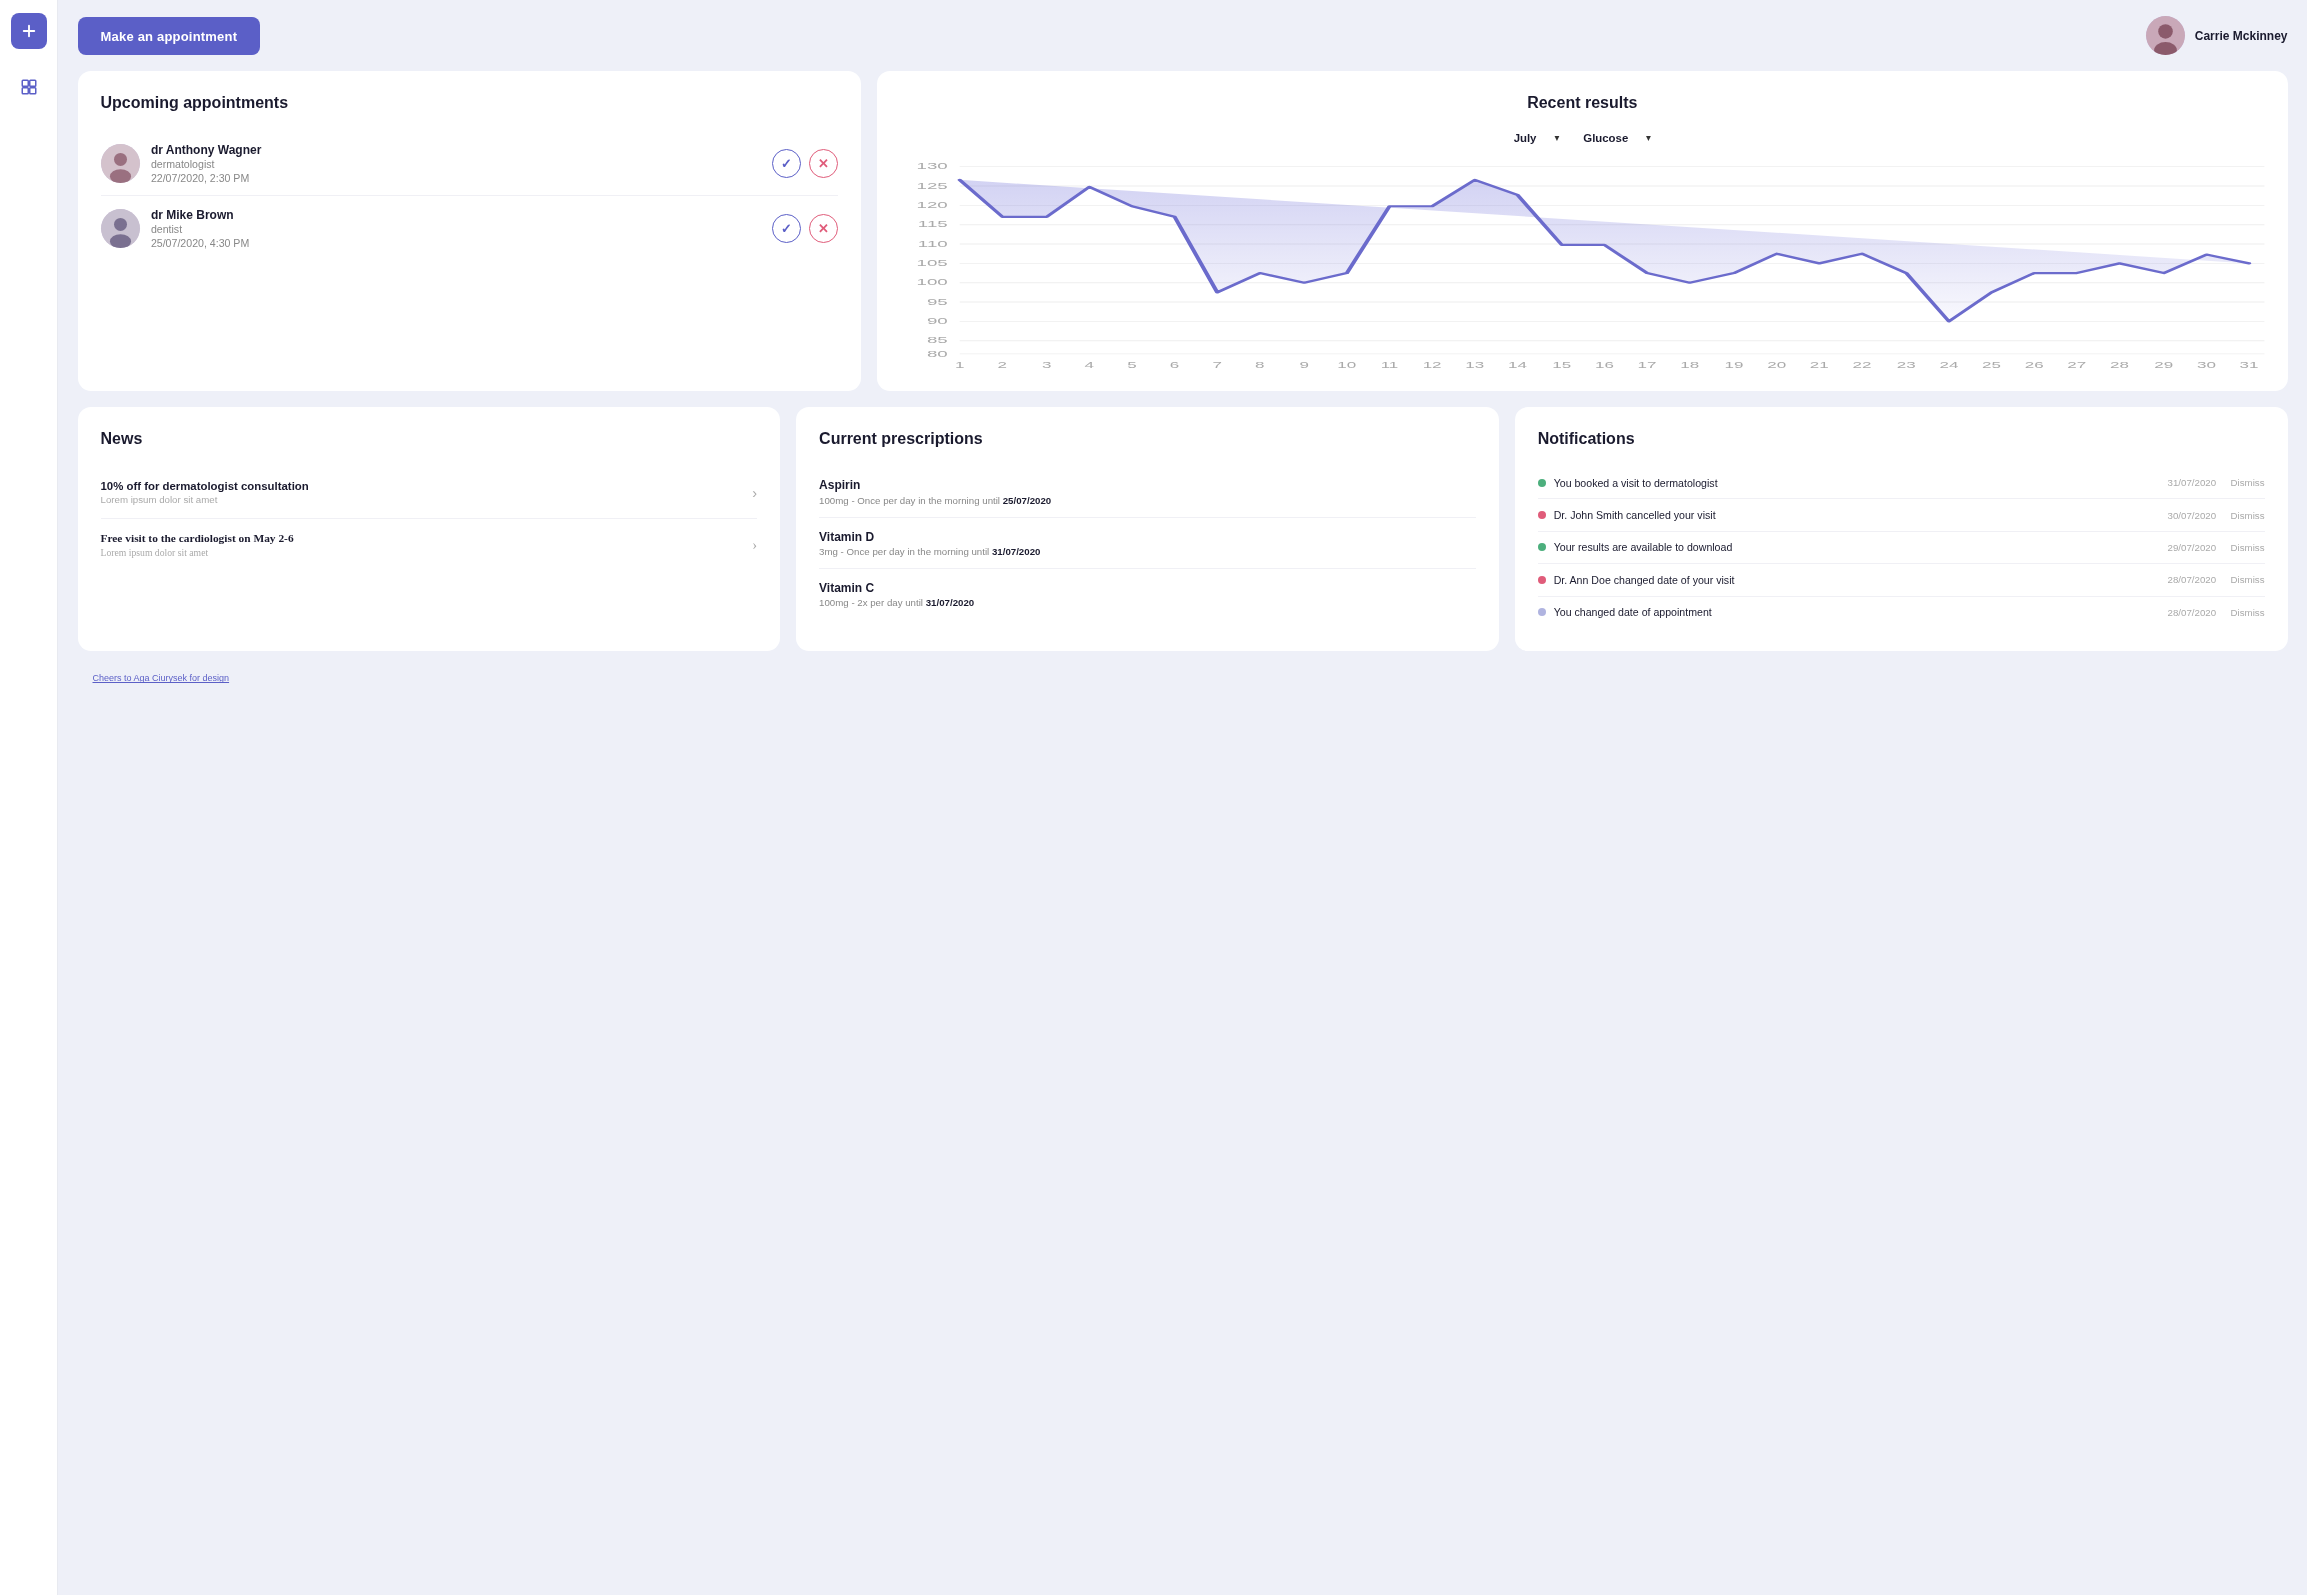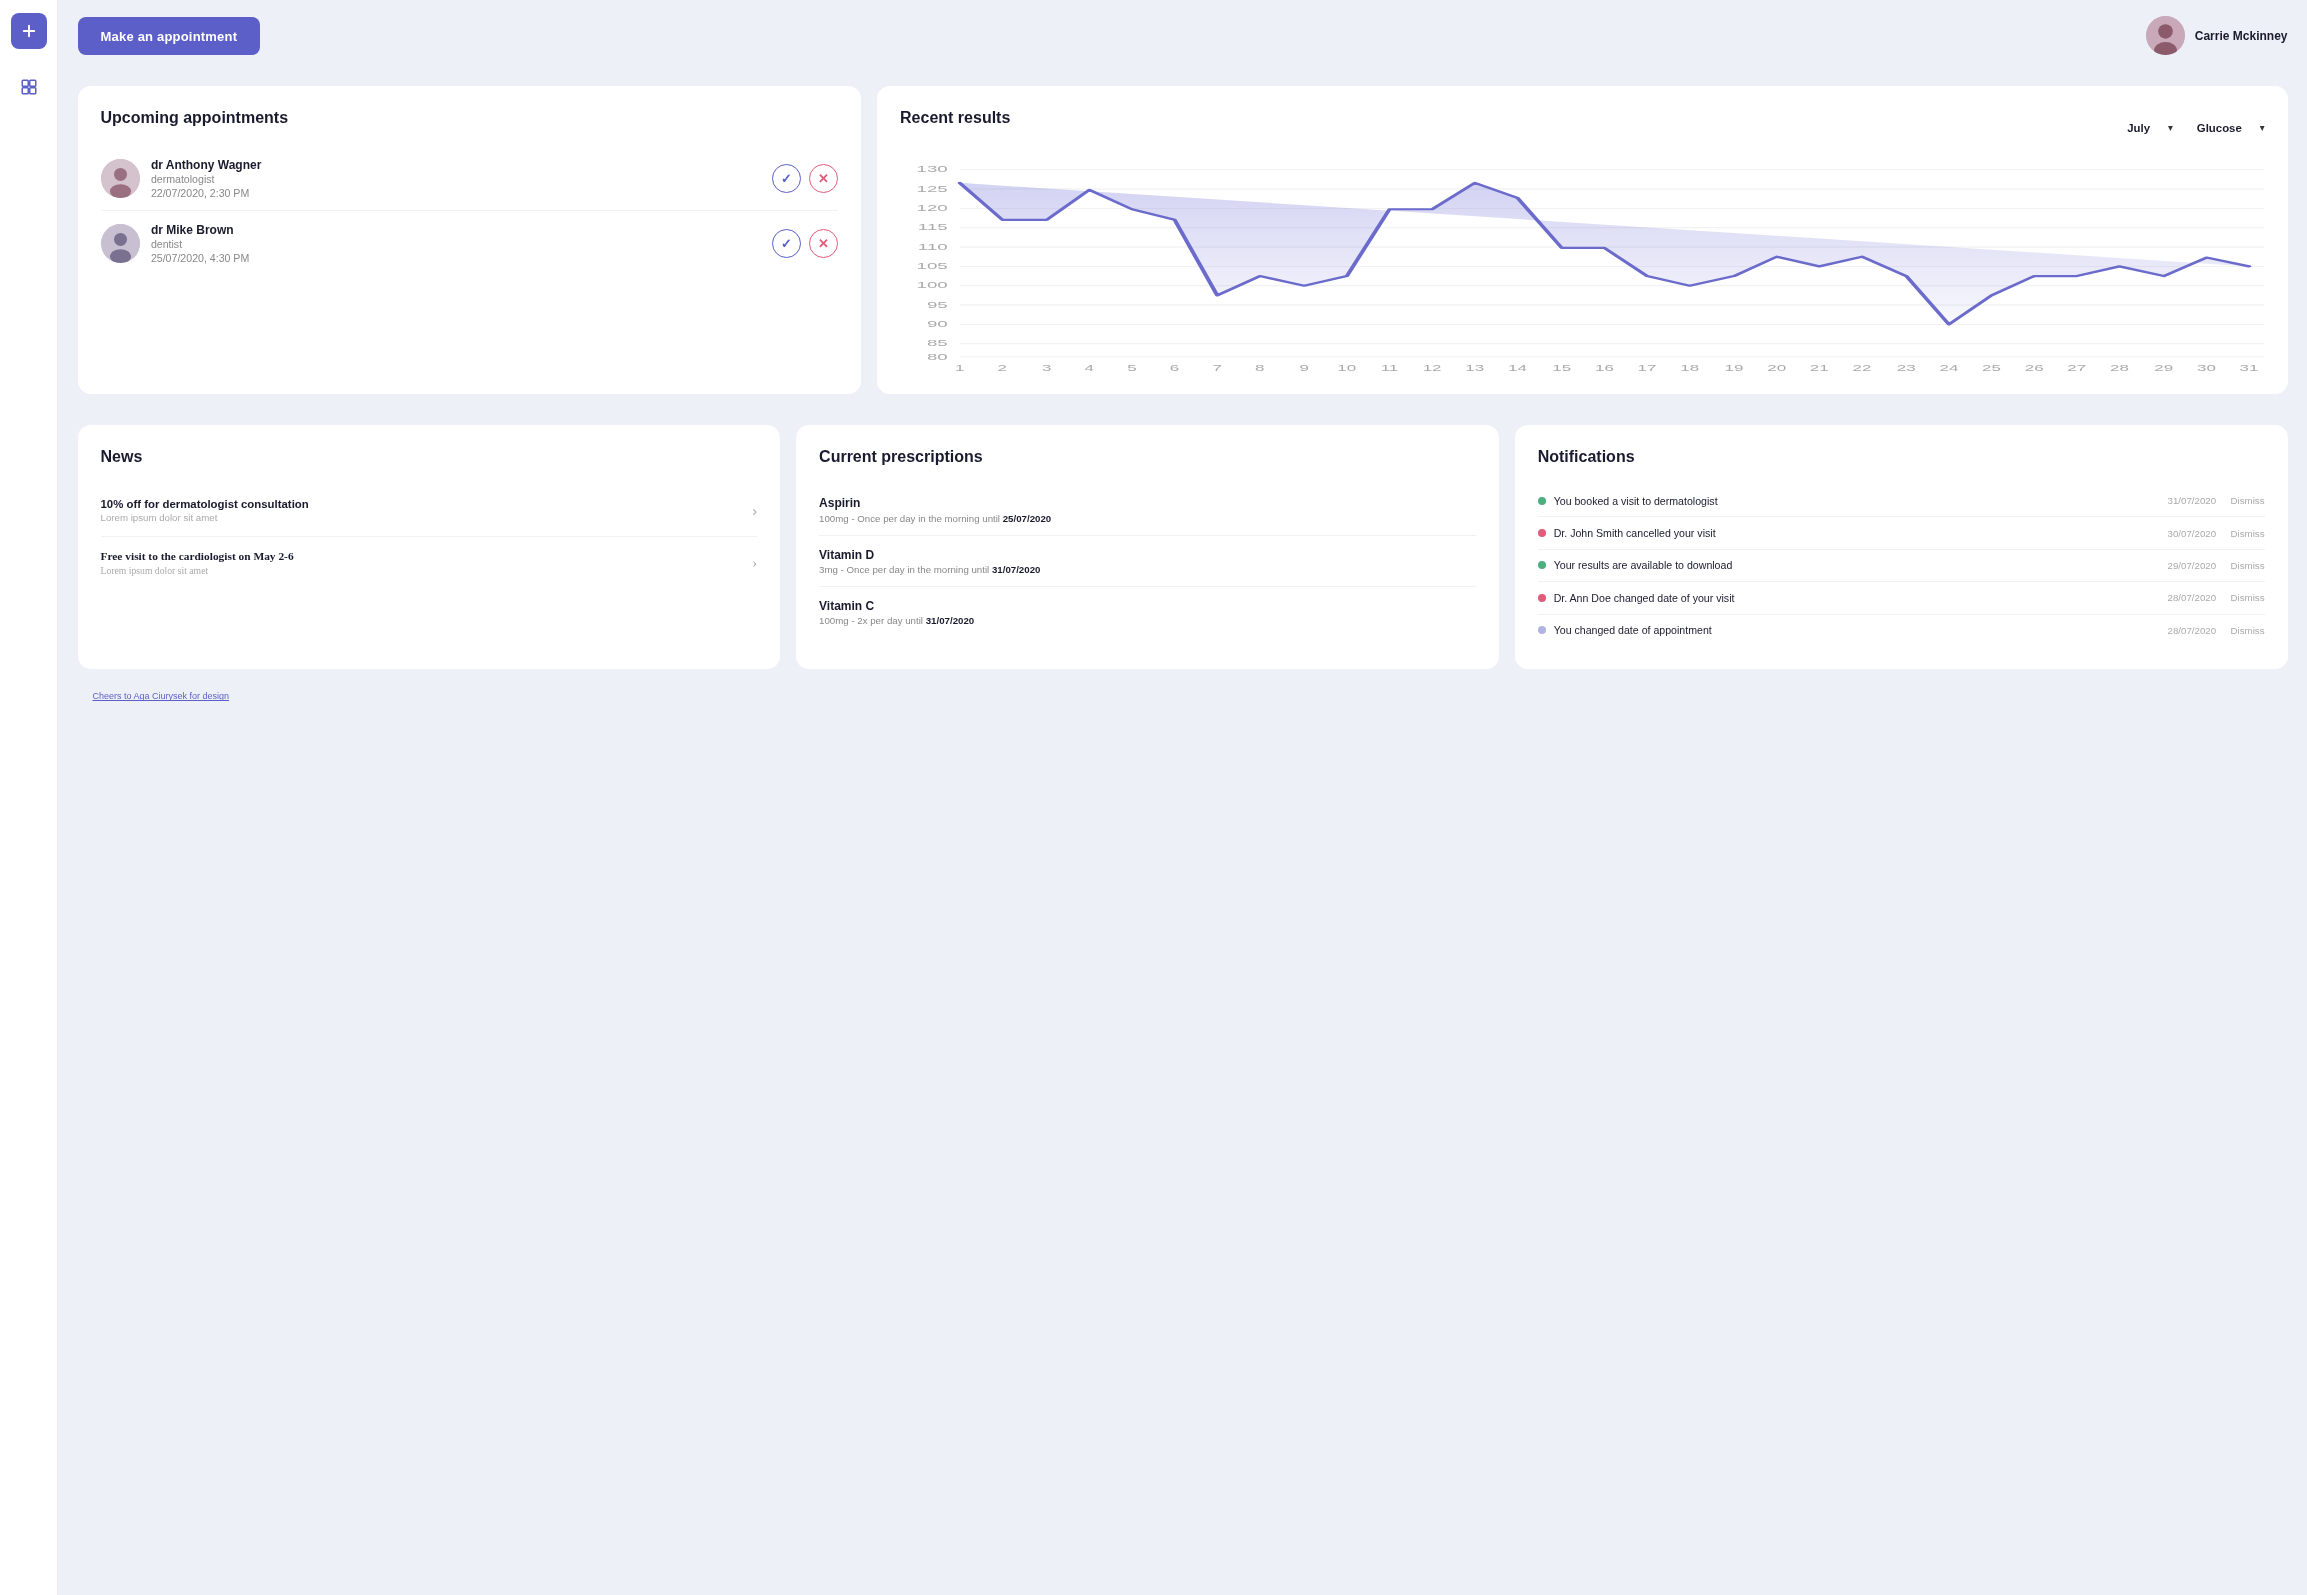--- a/index.html
+++ b/index.html
@@ -95,21 +95,20 @@
     
     .cards-row {
       display: grid;
       grid-template-columns: 1fr 1.8fr;
       gap: 16px;
     }
     .card {
       background: #fff;
       border-radius: 13px;
       padding: 23px;
-      margin-top: 15px;
     }
     .card-title {
       font-size: 16px;
       font-weight: 700;
       color: #1a1a2e;
       margin-bottom: 19.5px;
     }
 
     
     .appointment-item {
@@ -173,20 +172,21 @@
 
     
     .chart-card {
       position: relative;
     }
     .chart-header {
       display: flex;
       align-items: center;
       justify-content: space-between;
       margin-bottom: 13px;
+      flex-direction: column;
     }
     .chart-filters {
       display: flex;
       gap: 24px;
     }
     .chart-filter-select {
       border: none;
       background: transparent;
       font-size: 11.4px;
       color: #1a1a2e;

